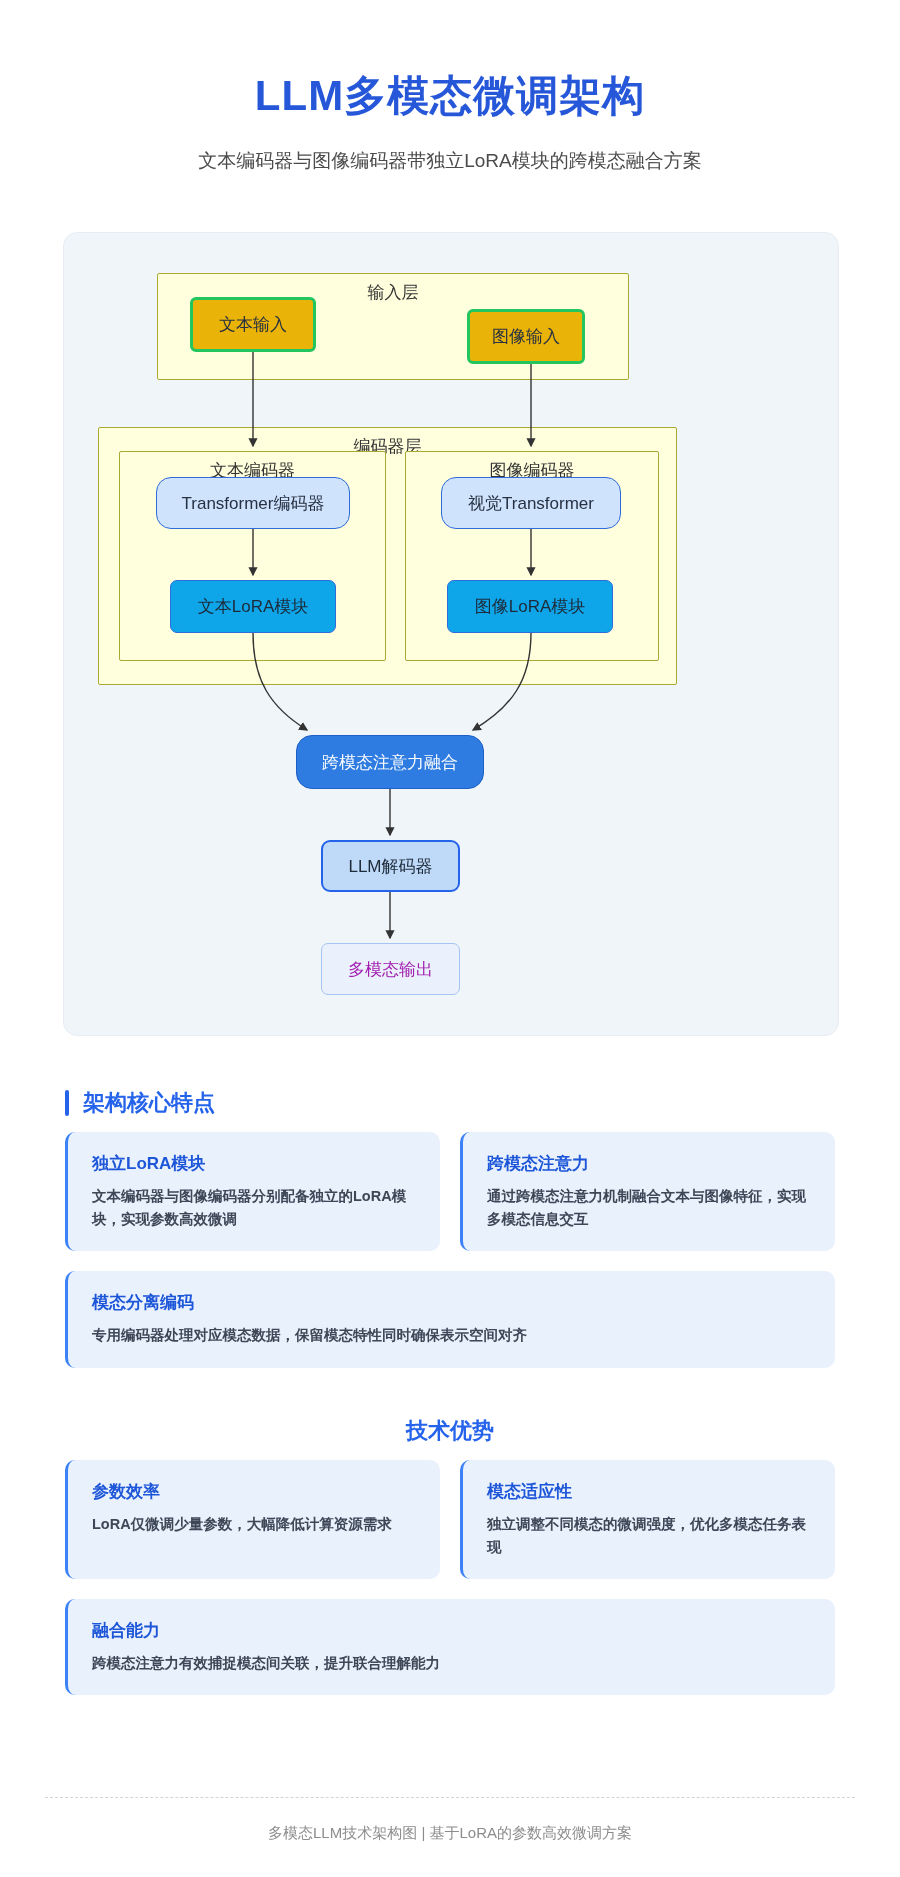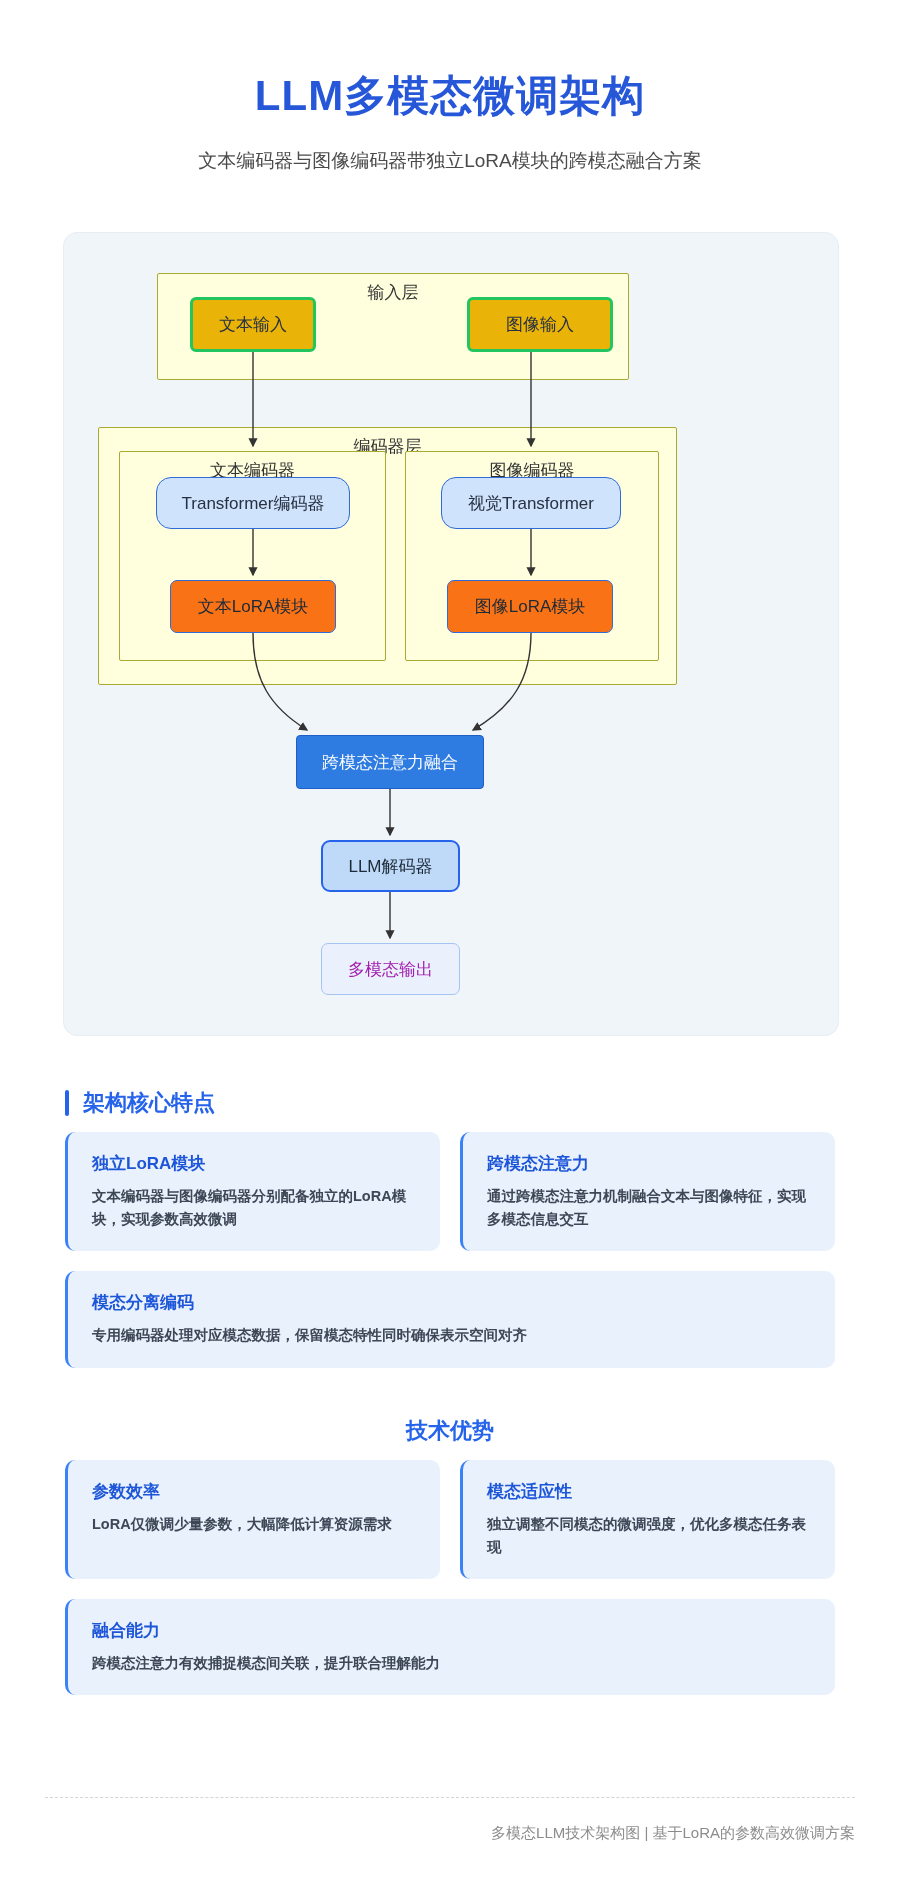--- a/index.html
+++ b/index.html
@@ -34,24 +34,24 @@
     position:absolute;display:flex;align-items:center;justify-content:center;
     font-size:17px;text-align:center;box-sizing:border-box;z-index:3;
   }
   .node-input{
     background:#eab308;border:3px solid #22c55e;border-radius:6px;color:#273142;
   }
   .node-encoder{
     background:#cfe3fc;border:1.6px solid #2f6bd9;border-radius:15px;color:#273142;
   }
   .node-lora{
-    background:#f97316;border:1.6px solid #2f6bd9;border-radius:7px;color:#1d2a38;
+    background:#0ea5e9;border:1.6px solid #2f6bd9;border-radius:7px;color:#1d2a38;
   }
   .node-fusion{
-    background:#2e7ce2;border:1.6px solid #1d5fc4;border-radius:4px;color:#fdfdfd;
+    background:#2e7ce2;border:1.6px solid #1d5fc4;border-radius:16px;color:#fdfdfd;
   }
   .node-decoder{
     background:#bfdaf9;border:2px solid #2563eb;border-radius:9px;color:#1d2a38;
   }
   .node-output{
     background:#eaf0fc;border:1px solid #a6c4f2;border-radius:7px;color:#a21caf;
   }
   .edges{position:absolute;left:0;top:0;z-index:2;}
   
   .content{margin:0 65px;width:770px;}
@@ -74,21 +74,21 @@
   .card.full{margin-top:20px;}
   .card-title{
     font-size:17px;font-weight:bold;color:#1d56d8;margin:0 0 10px;
   }
   .card-body{
     font-size:14.5px;color:#3d4756;line-height:1.6;margin:0;font-weight:bold;
   }
   
   .footer{
     margin:102px 45px 0;border-top:1px dashed #d4d4d4;
-    padding-top:26px;text-align:right;
+    padding-top:26px;text-align:center;
   }
   .footer-text{font-size:15px;color:#8c8c8c;}
 </style>
 </head>
 <body>
 
 <h1 class="page-title">LLM多模态微调架构</h1>
 <p class="page-subtitle">文本编码器与图像编码器带独立LoRA模块的跨模态融合方案</p>
 
 <div class="diagram-panel">
@@ -116,21 +116,21 @@
     <path d="M467,119 L467,213" fill="none" stroke="#333" stroke-width="1.4" marker-end="url(#arrow)"></path>
     <path d="M189,296 L189,342" fill="none" stroke="#333" stroke-width="1.4" marker-end="url(#arrow)"></path>
     <path d="M467,296 L467,342" fill="none" stroke="#333" stroke-width="1.4" marker-end="url(#arrow)"></path>
     <path d="M189,400 C189,447 206,474 243,497" fill="none" stroke="#333" stroke-width="1.4" marker-end="url(#arrow)"></path>
     <path d="M467,400 C467,447 448,474 409,497" fill="none" stroke="#333" stroke-width="1.4" marker-end="url(#arrow)"></path>
     <path d="M326,556 L326,602" fill="none" stroke="#333" stroke-width="1.4" marker-end="url(#arrow)"></path>
     <path d="M326,659 L326,705" fill="none" stroke="#333" stroke-width="1.4" marker-end="url(#arrow)"></path>
   </svg>
 
   <div class="node node-input" style="left:126px;top:64px;width:126px;height:55px;">文本输入</div>
-  <div class="node node-input" style="left:403px;top:64px;width:146px;height:55px;">图像输入</div>
+  <div class="node node-input" style="left:403px;top:76px;width:118px;height:55px;">图像输入</div>
   <div class="node node-encoder" style="left:92px;top:244px;width:194px;height:52px;">Transformer编码器</div>
   <div class="node node-encoder" style="left:377px;top:244px;width:180px;height:52px;">视觉Transformer</div>
   <div class="node node-lora" style="left:106px;top:347px;width:166px;height:53px;">文本LoRA模块</div>
   <div class="node node-lora" style="left:383px;top:347px;width:166px;height:53px;">图像LoRA模块</div>
   <div class="node node-fusion" style="left:232px;top:502px;width:188px;height:54px;">跨模态注意力融合</div>
   <div class="node node-decoder" style="left:257px;top:607px;width:139px;height:52px;">LLM解码器</div>
   <div class="node node-output" style="left:257px;top:710px;width:139px;height:52px;">多模态输出</div>
 </div>
 
 <div class="content">

